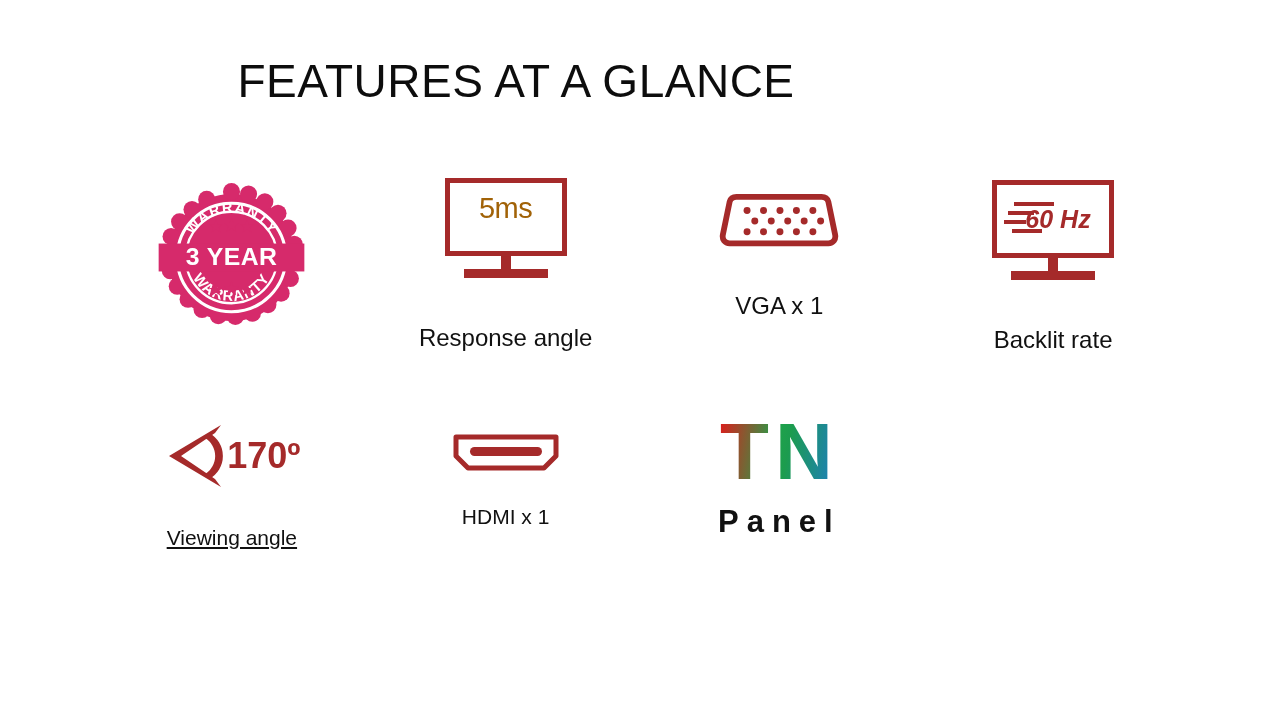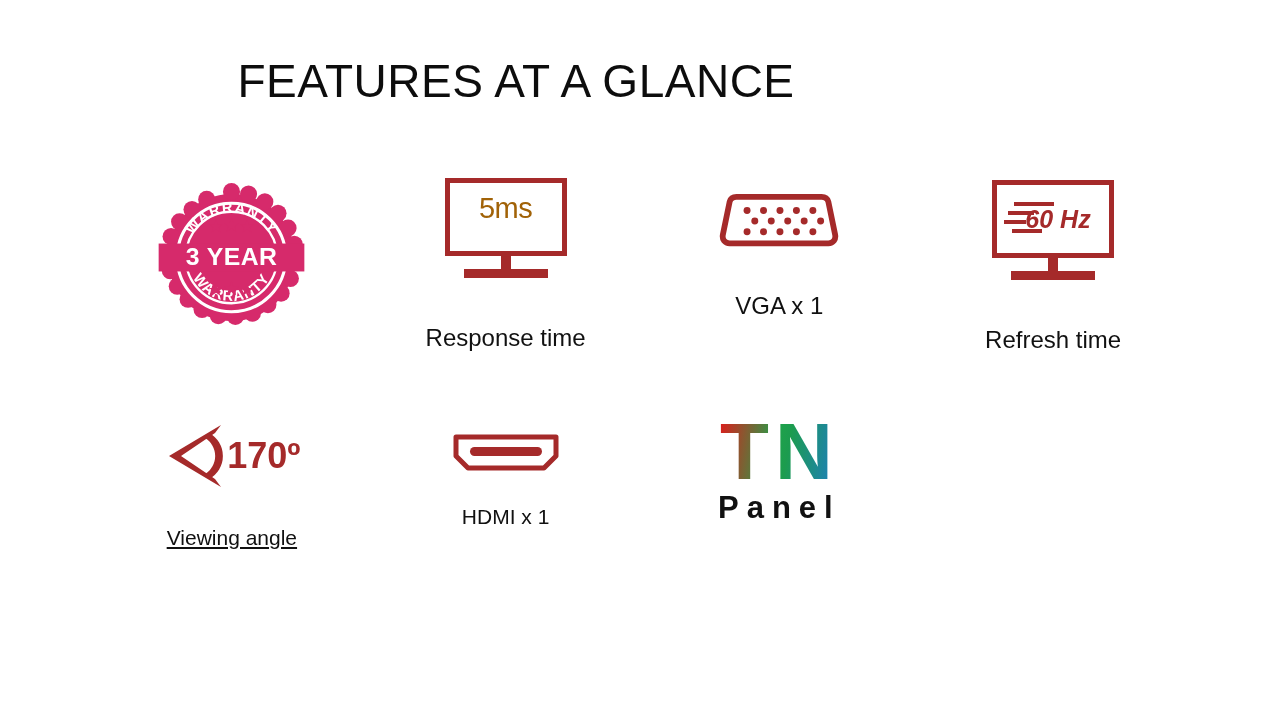--- a/index.html
+++ b/index.html
@@ -163,21 +163,21 @@
     background-clip: text;
     color: transparent;
     -webkit-text-fill-color: transparent;
     display: inline-block;
   }
   .panel-word {
     font-size: 31px;
     font-weight: 700;
     letter-spacing: 8px;
     color: #111111;
-    margin-top: 0;
+    margin-top: 14px;
   }
 </style>
 </head>
 <body>
 
 <div id="page-title">FEATURES AT A GLANCE</div>
 
 <div id="features-grid">
 
   <div class="feature-cell">
@@ -251,21 +251,21 @@
 
   <div class="feature-cell">
     <div class="icon-box" style="margin-top:8px;">
       <div class="monitor">
         <div class="screen"></div>
         <div class="screen-text">5ms</div>
         <div class="neck"></div>
         <div class="base"></div>
       </div>
     </div>
-    <div class="feature-label" style="margin-top:42px;">Response time</div>
+    <div class="feature-label" style="margin-top:42px;">Response angle</div>
   </div>
 
 
   <div class="feature-cell">
     <div class="icon-box" style="margin-top:24px;">
       <svg class="vga-icon" viewBox="0 0 130 62" aria-hidden="true">
         <path d="M14 8 C15 4.5 18 3 21 3 H109 C112 3 115 4.5 116 8 L123 42 C124 47 121 51 116 51 H14 C9 51 6 47 7 42 Z" fill="none" stroke="#A52A2A" stroke-width="6" stroke-linejoin="round"></path>
         <g fill="#A52A2A">
           <circle cx="32" cy="17" r="3.6"></circle>
           <circle cx="49" cy="17" r="3.6"></circle>
@@ -302,21 +302,21 @@
               <rect x="12" y="40" width="22" height="4"></rect>
               <rect x="20" y="49" width="30" height="4"></rect>
             </g>
             <text x="66" y="48" text-anchor="middle" font-family="Liberation Sans, sans-serif" font-size="25" font-weight="bold" font-style="italic" fill="#A52A2A">60 Hz</text>
           </svg>
         </div>
         <div class="neck"></div>
         <div class="base"></div>
       </div>
     </div>
-    <div class="feature-label" style="margin-top:42px;">Refresh time</div>
+    <div class="feature-label" style="margin-top:42px;">Backlit rate</div>
   </div>
 
   <div class="feature-cell">
     <div class="icon-box" style="margin-top:22px;align-items:flex-end;">
       <div class="angle-row">
         <svg width="62" height="68" viewBox="0 0 62 68" aria-hidden="true">
           <path d="M58 3 L6 34 L58 65 L52 57 L18 34 L52 11 Z" fill="#A52A2A"></path>
           <path d="M46 11 A26 26 0 0 1 46 57 L42 52 A21 21 0 0 0 42 16 Z" fill="#A52A2A"></path>
         </svg>
         <div class="angle-text">170º</div>

